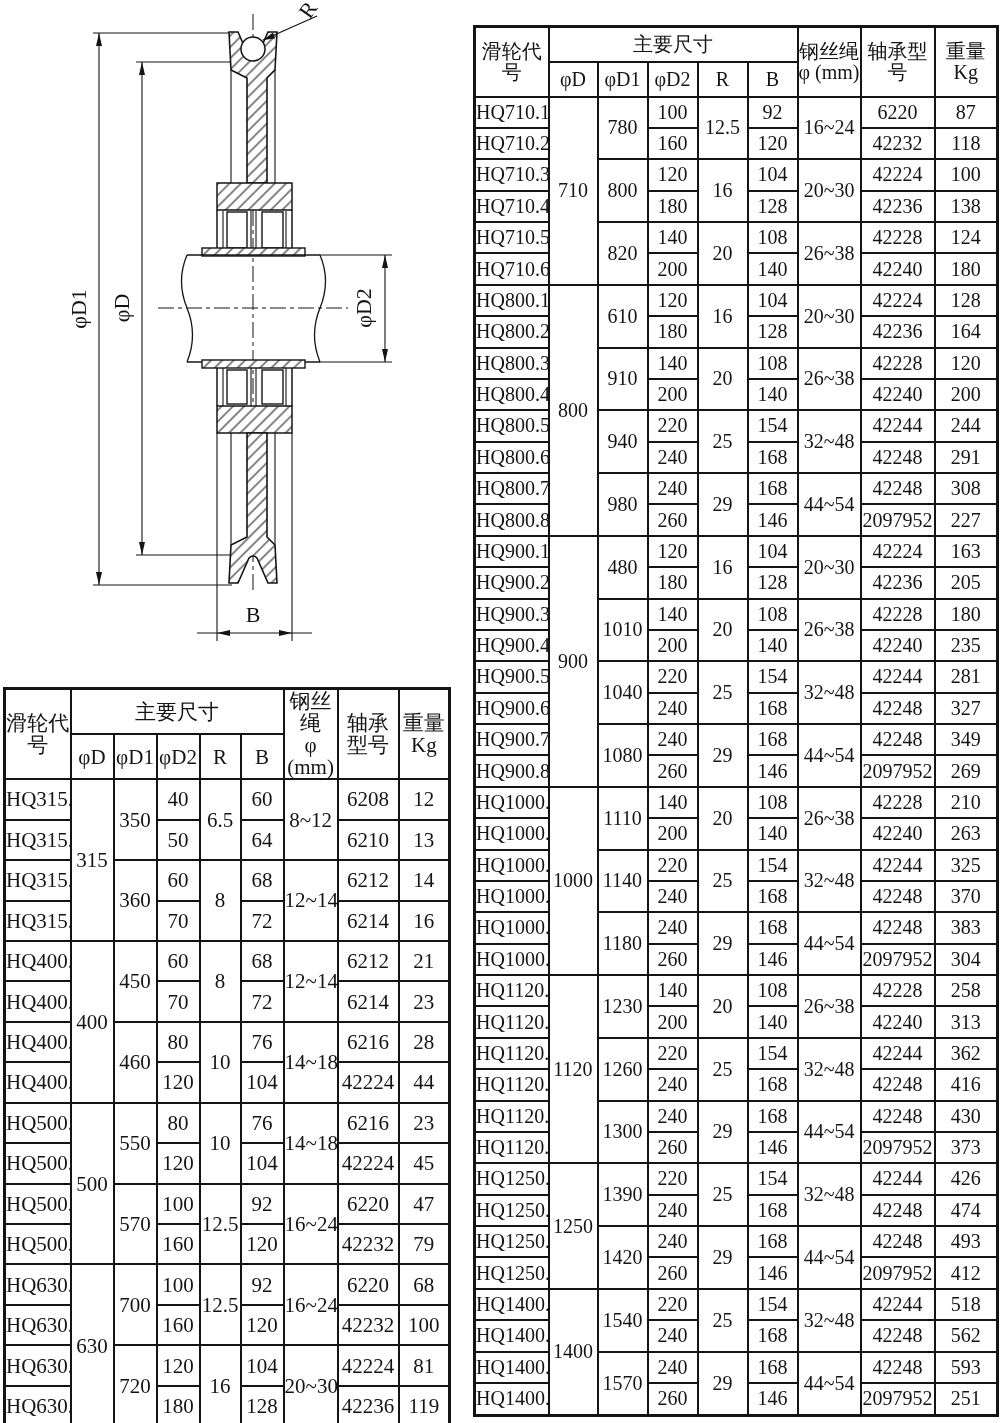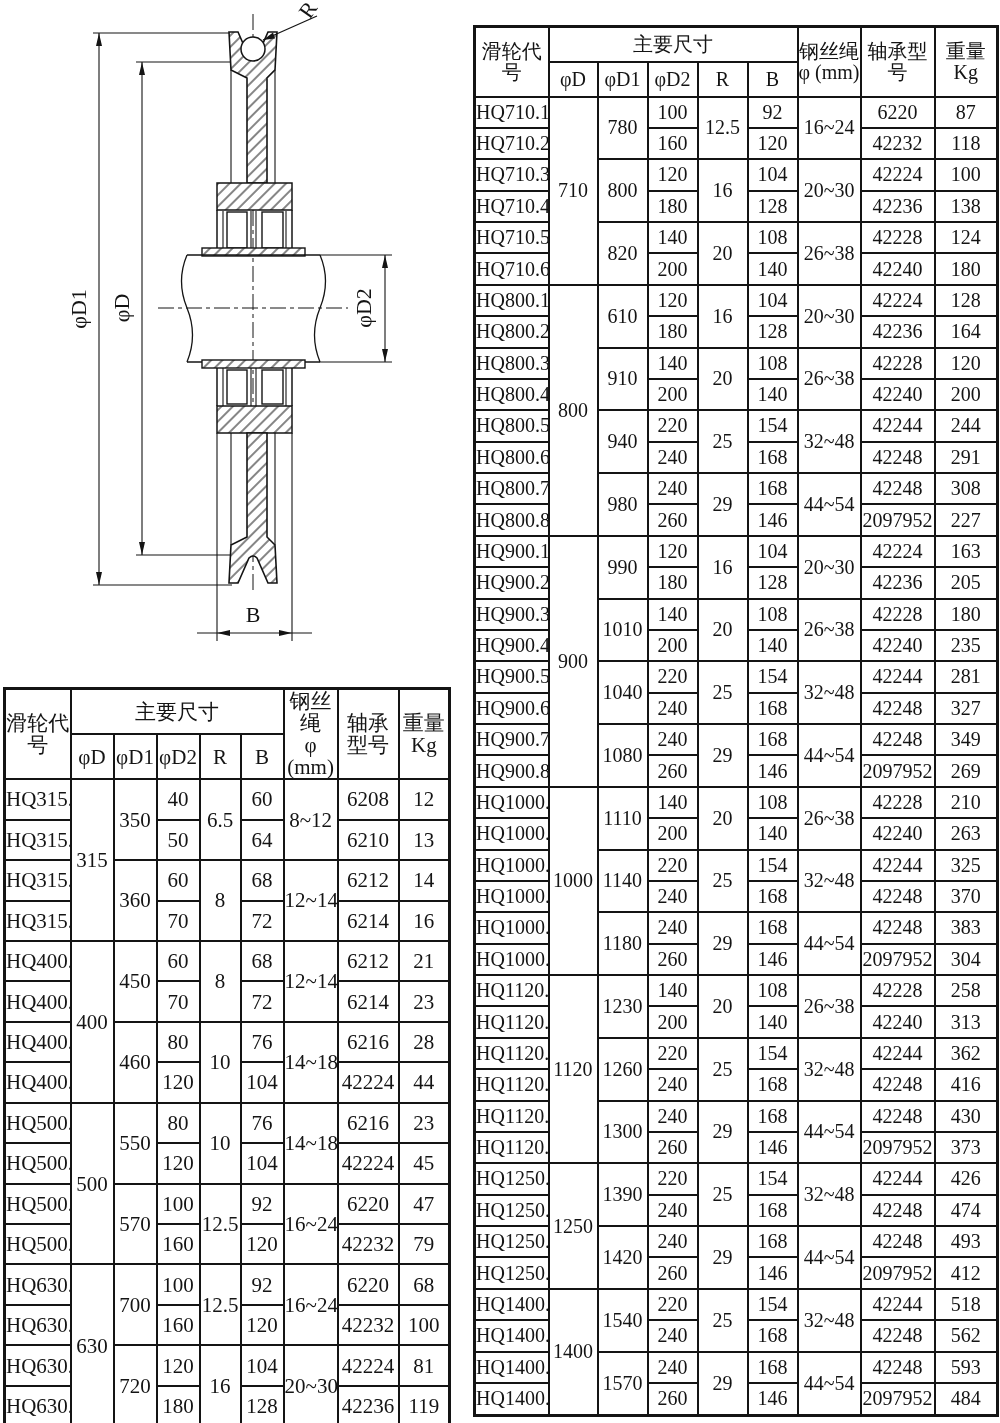--- a/index.html
+++ b/index.html
@@ -458,21 +458,21 @@
           <tr>
             <td>HQ800.8</td>
             <td>260</td>
             <td>146</td>
             <td>2097952</td>
             <td>227</td>
           </tr>
           <tr>
             <td>HQ900.1</td>
             <td rowspan="8">900</td>
-            <td rowspan="2">990</td>
+            <td rowspan="2">480</td>
             <td>120</td>
             <td rowspan="2">16</td>
             <td>104</td>
             <td rowspan="2">20~30</td>
             <td>42224</td>
             <td>163</td>
           </tr>
           <tr>
             <td>HQ900.2</td>
             <td>180</td>
@@ -696,19 +696,19 @@
             <td>168</td>
             <td rowspan="2">44~54</td>
             <td>42248</td>
             <td>593</td>
           </tr>
           <tr>
             <td>HQ1400.4</td>
             <td>260</td>
             <td>146</td>
             <td>2097952</td>
-            <td>484</td>
+            <td>251</td>
           </tr>
         </tbody>
     </table>
   </div>
 
 </div>
 
 </body></html>

